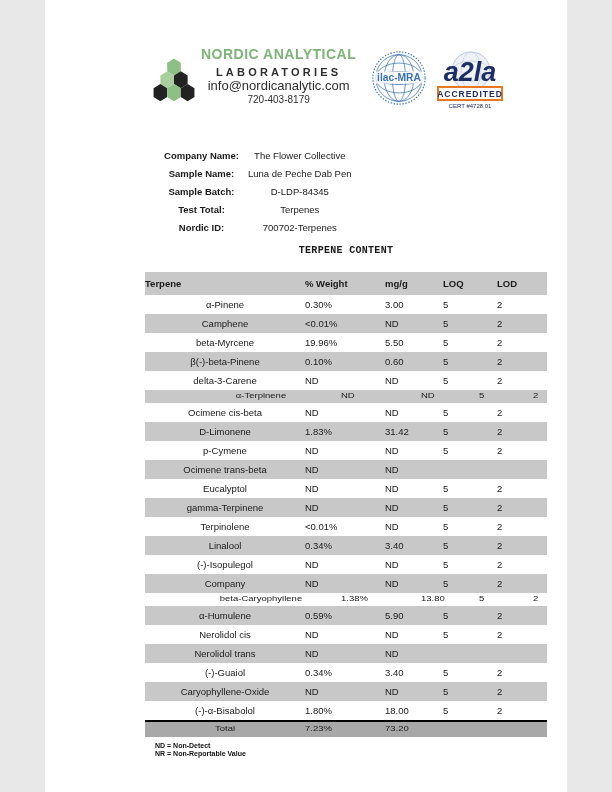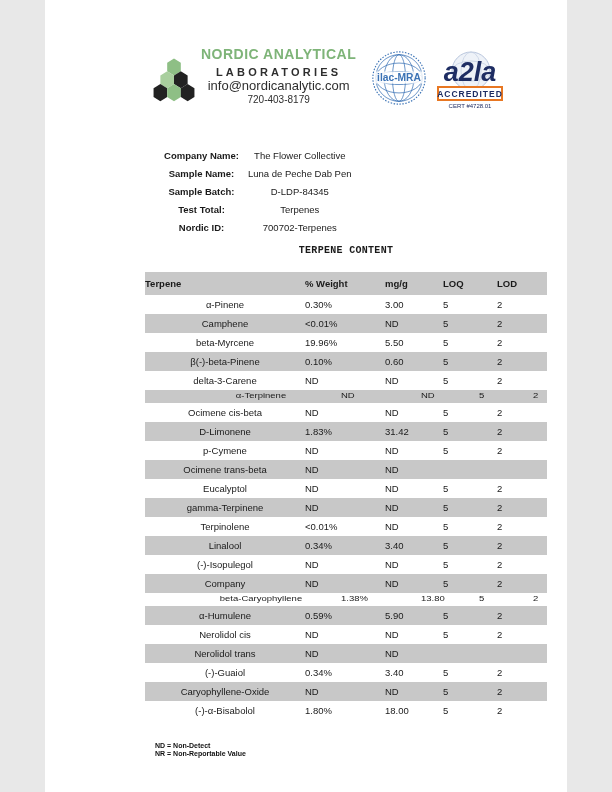--- a/index.html
+++ b/index.html
@@ -284,20 +284,27 @@
         </div>
         <div class="trow">
           <div class="cell c1">(-)-α-Bisabolol</div>
           <div class="cell c2">1.80%</div>
           <div class="cell c3">18.00</div>
           <div class="cell c4">5</div>
           <div class="cell c5">2</div>
         </div>
       </div>
 
+    <div class="trow total">
+      <div class="cell c1">Total</div>
+      <div class="cell c2">7.23%</div>
+      <div class="cell c3">73.20</div>
+      <div class="cell c4"></div>
+      <div class="cell c5"></div>
+    </div>
   </div>
 
   <div class="footnotes">
     <div>ND = Non-Detect</div>
     <div>NR = Non-Reportable Value</div>
   </div>
 
 </div>
 
 </body></html>

